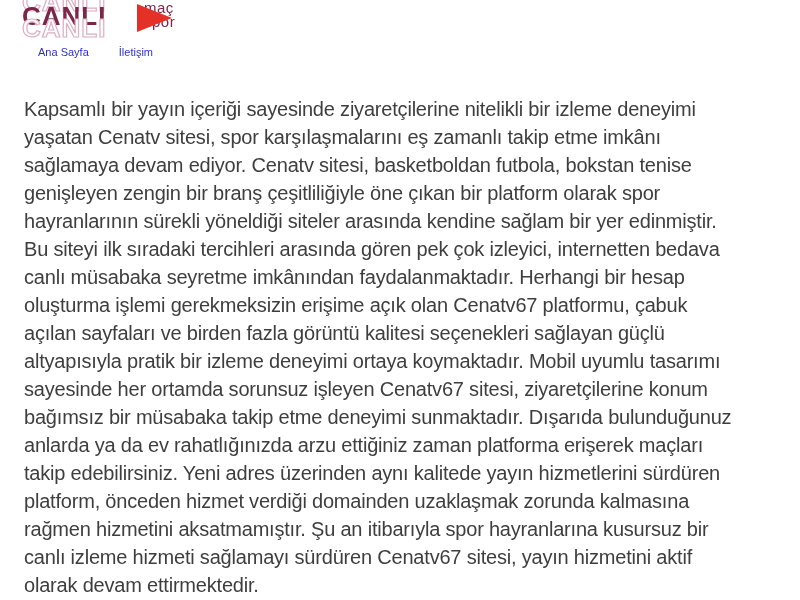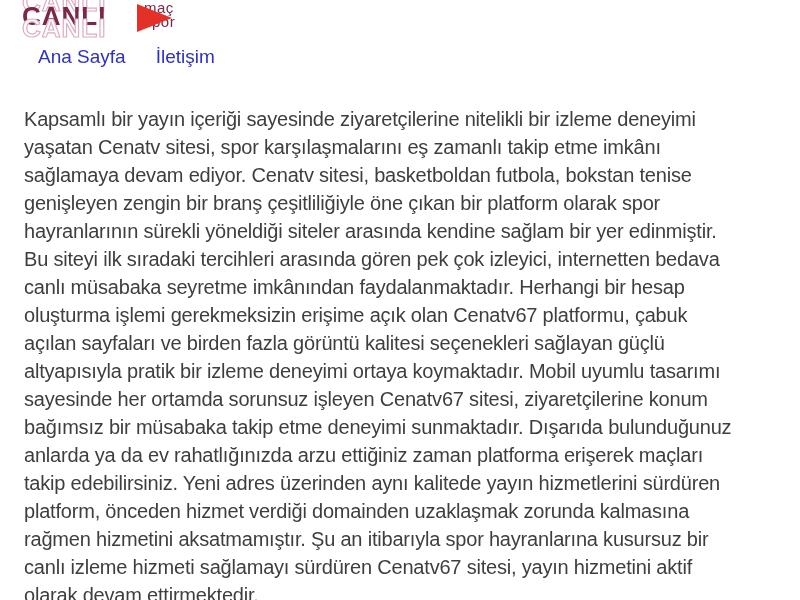--- a/index.html
+++ b/index.html
@@ -58,21 +58,21 @@
 
   
   nav {
     margin: 6px 0 0 14px;
     display: flex;
     gap: 30px;
   }
   nav a {
     color: #2d32c4;
     text-decoration: none;
-    font-size: 19px;
+    font-size: 11px;
     cursor: pointer;
   }
 
   
   h1 {
     margin: 40px 0 0;
     font-size: 30px;
     font-weight: bold;
     color: #1c1c1c;
     letter-spacing: 0;

